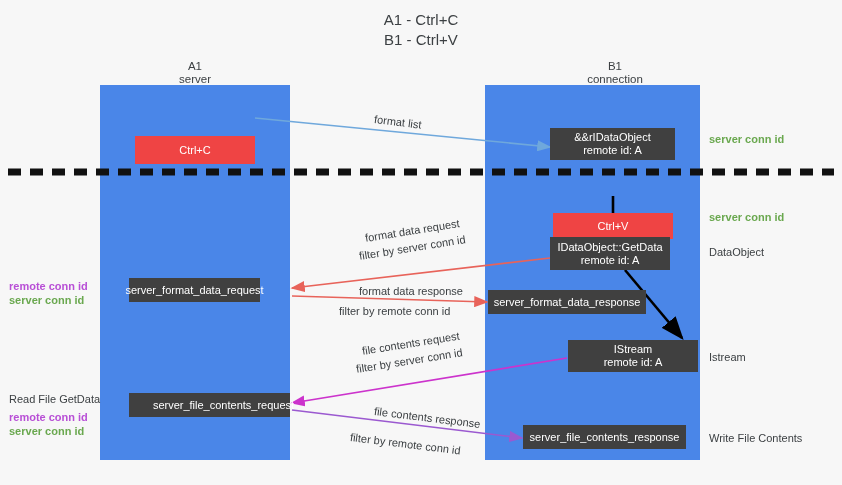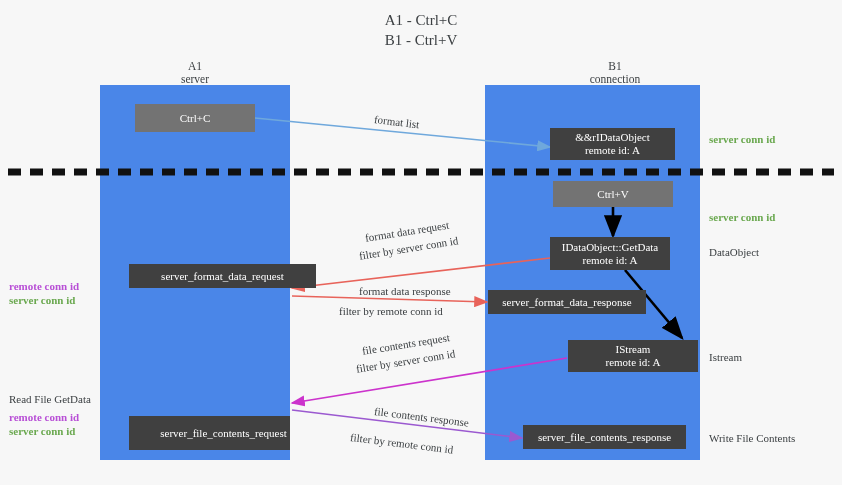--- a/index.html
+++ b/index.html
@@ -4,21 +4,21 @@
 <style>
   html,body{margin:0;padding:0;}
   body{
     width:842px;height:485px;
     background:#f7f7f7;
     font-family:"Liberation Sans", sans-serif;
     position:relative;
     overflow:hidden;
     color:#3c4043;
   }
-  #stage{position:absolute;inset:0;font-family:Liberation Serif, serif;}
+  #stage{position:absolute;inset:0;}
   svg.layer{position:absolute;left:0;top:0;width:842px;height:485px;pointer-events:none;}
 
   
   .title{
     position:absolute;left:0;top:10px;width:842px;
     text-align:center;font-size:15px;line-height:20px;color:#3c4043;
   }
 
   
   .col-head{
@@ -31,21 +31,21 @@
   
   .box{
     position:absolute;
     display:flex;flex-direction:column;
     align-items:center;justify-content:center;
     color:#ffffff;font-size:11px;line-height:13px;
     text-align:center;box-sizing:border-box;
     padding:2px 4px;
   }
   .box.orange{background:#404040;}
-  .box.green{background:#737373;}
+  .box.green{background:#ef4444;margin-top:32px;}
   .box .l2{font-size:11px;}
 
   
   .lbl{position:absolute;font-size:11px;line-height:14px;white-space:nowrap;}
   .lbl.grey{color:#3c4043;}
   .lbl.green{color:#6aa84f;font-weight:bold;}
   .lbl.dark{color:#3c4043;}
   .lbl.rot-a{transform:rotate(-9deg);transform-origin:left top;}
   .lbl.rot-b{transform:rotate(-9deg);transform-origin:left top;}
   .lbl.rot-c{transform:rotate(7deg);transform-origin:left top;}
@@ -123,34 +123,34 @@
 
   <div class="box green" style="left:553px;top:181px;width:120px;height:26px;">
     <div>Ctrl+V</div>
   </div>
 
   <div class="box orange" style="left:550px;top:237px;width:120px;height:33px;">
     <div>IDataObject::GetData</div>
     <div class="l2">remote id: A</div>
   </div>
 
-  <div class="box orange" style="left:129px;top:264px;width:187px;height:24px;">
+  <div class="box orange" style="left:129px;top:278px;width:131px;height:24px;">
     <div>server_format_data_request</div>
   </div>
 
   <div class="box orange" style="left:488px;top:290px;width:158px;height:24px;text-align:center;">
     <div>server_format_data_response</div>
   </div>
 
   <div class="box orange" style="left:568px;top:340px;width:130px;height:32px;">
     <div>IStream</div>
     <div class="l2">remote id: A</div>
   </div>
 
-  <div class="box orange" style="left:129px;top:416px;width:161px;height:34px;padding-left:32px;">
+  <div class="box orange" style="left:129px;top:393px;width:161px;height:24px;padding-left:32px;">
     <div>server_file_contents_request</div>
   </div>
 
   <div class="box orange" style="left:523px;top:425px;width:163px;height:24px;">
     <div>server_file_contents_response</div>
   </div>
 
   <div class="lbl grey rot-c" style="left:375px;top:112px;">format list</div>
 
   <div class="lbl rot-a" style="left:364px;top:231px;">format data request</div>

